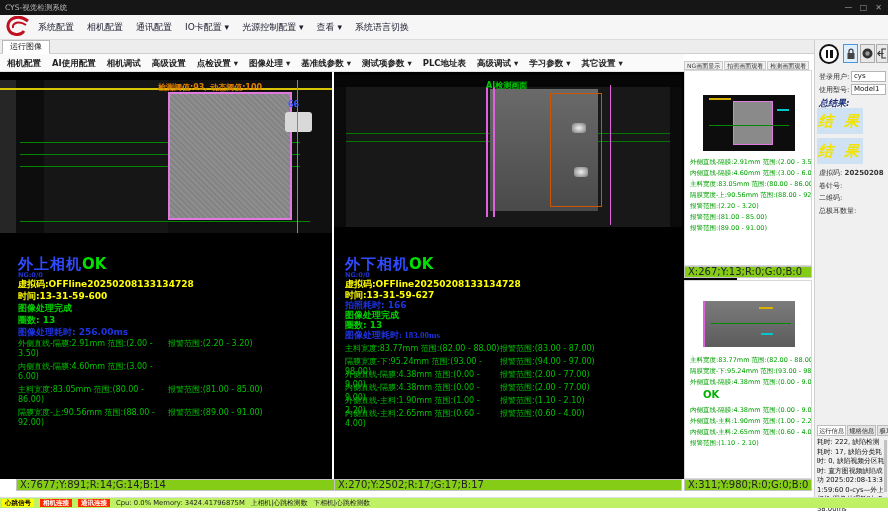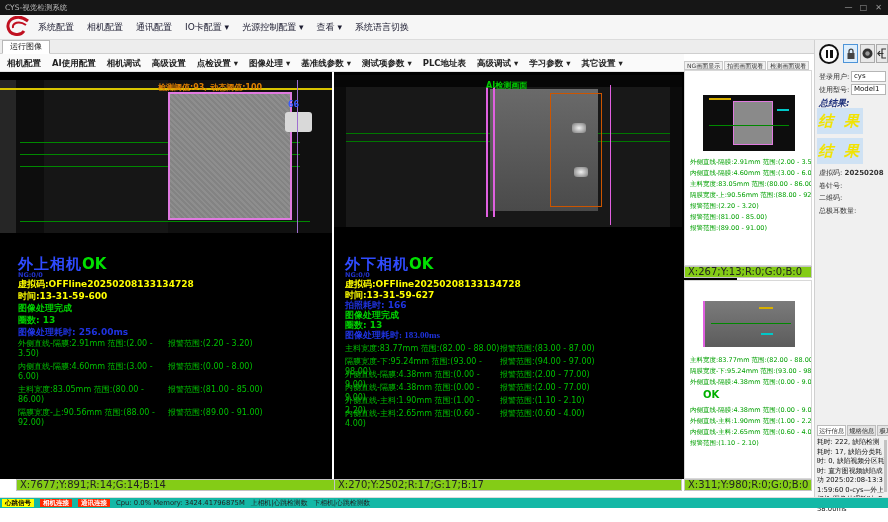--- a/index.html
+++ b/index.html
@@ -73,21 +73,21 @@
   .total-label { font-size:9px; font-weight:bold; font-style:italic; color:#1d2f7a; }
   .resultbox { left:2px; width:46px; height:26px; background:#cfe2f4; display:flex; align-items:center; justify-content:center; }
   .resultbox b { font-size:15px; font-weight:bold; font-style:italic; color:#f2e300; letter-spacing:3px; }
   .infotabs { left:2px; width:70px; display:flex; gap:1px; }
   .infotabs span { font-size:6.3px; color:#222; background:#e4e4e4; border:1px solid #bdbdbd; line-height:9px; padding:0 1px; white-space:nowrap; }
   .infotabs span.act { background:#fff; }
   .sb-log { left:2px; width:68px; font-size:6.8px; color:#111; line-height:9.5px; word-break:break-all; }
   .sb-scroll { width:3px; background:#c2c2c2; }
 
   
-  .statusbar { left:0; top:497px; width:888px; height:11px; background:#14b8a6; border-top:1px solid #ddd;
+  .statusbar { left:0; top:497px; width:888px; height:11px; background:#bef264; border-top:1px solid #ddd;
     display:flex; gap:6px; padding-left:2px; align-items:center; }
   .badge { font-size:6.5px; line-height:8px; padding:0 3px; font-weight:bold; }
   .badge.yellow { background:#ffff00; color:#000; }
   .badge.red { background:#ff2a00; color:#fff; }
   .statusbar .st { font-size:6.8px; color:#222; }
 </style>
 </head>
 <body>
 
 <div class="abs titlebar">
@@ -159,21 +159,20 @@
   <div class="abs t-green" style="left:18px;top:230px;">图像处理完成</div>
   <div class="abs t-green" style="left:18px;top:242px;">圈数: 13</div>
   <div class="abs t-blue" style="left:18px;top:254px;">图像处理耗时: 256.00ms</div>
   <div class="abs" style="left:18px;top:266px;width:306px;">
     <div class="mrow" style="height:23px;">
       <span class="mtext" style="width:150px;">外侧直线-隔膜:2.91mm 范围:(2.00 - 3.50)</span>
       <span class="malarm">报警范围:(2.20 - 3.20)</span>
     </div>
     <div class="mrow" style="height:23px;">
       <span class="mtext" style="width:150px;">内侧直线-隔膜:4.60mm 范围:(3.00 - 6.00)</span>
-      <span class="malarm">报警范围:(0.00 - 8.00)</span>
     </div>
     <div class="mrow" style="height:23px;">
       <span class="mtext" style="width:150px;">主料宽度:83.05mm 范围:(80.00 - 86.00)</span>
       <span class="malarm">报警范围:(81.00 - 85.00)</span>
     </div>
     <div class="mrow" style="height:23px;">
       <span class="mtext" style="width:150px;">隔膜宽度-上:90.56mm 范围:(88.00 - 92.00)</span>
       <span class="malarm">报警范围:(89.00 - 91.00)</span>
     </div>
   </div>

